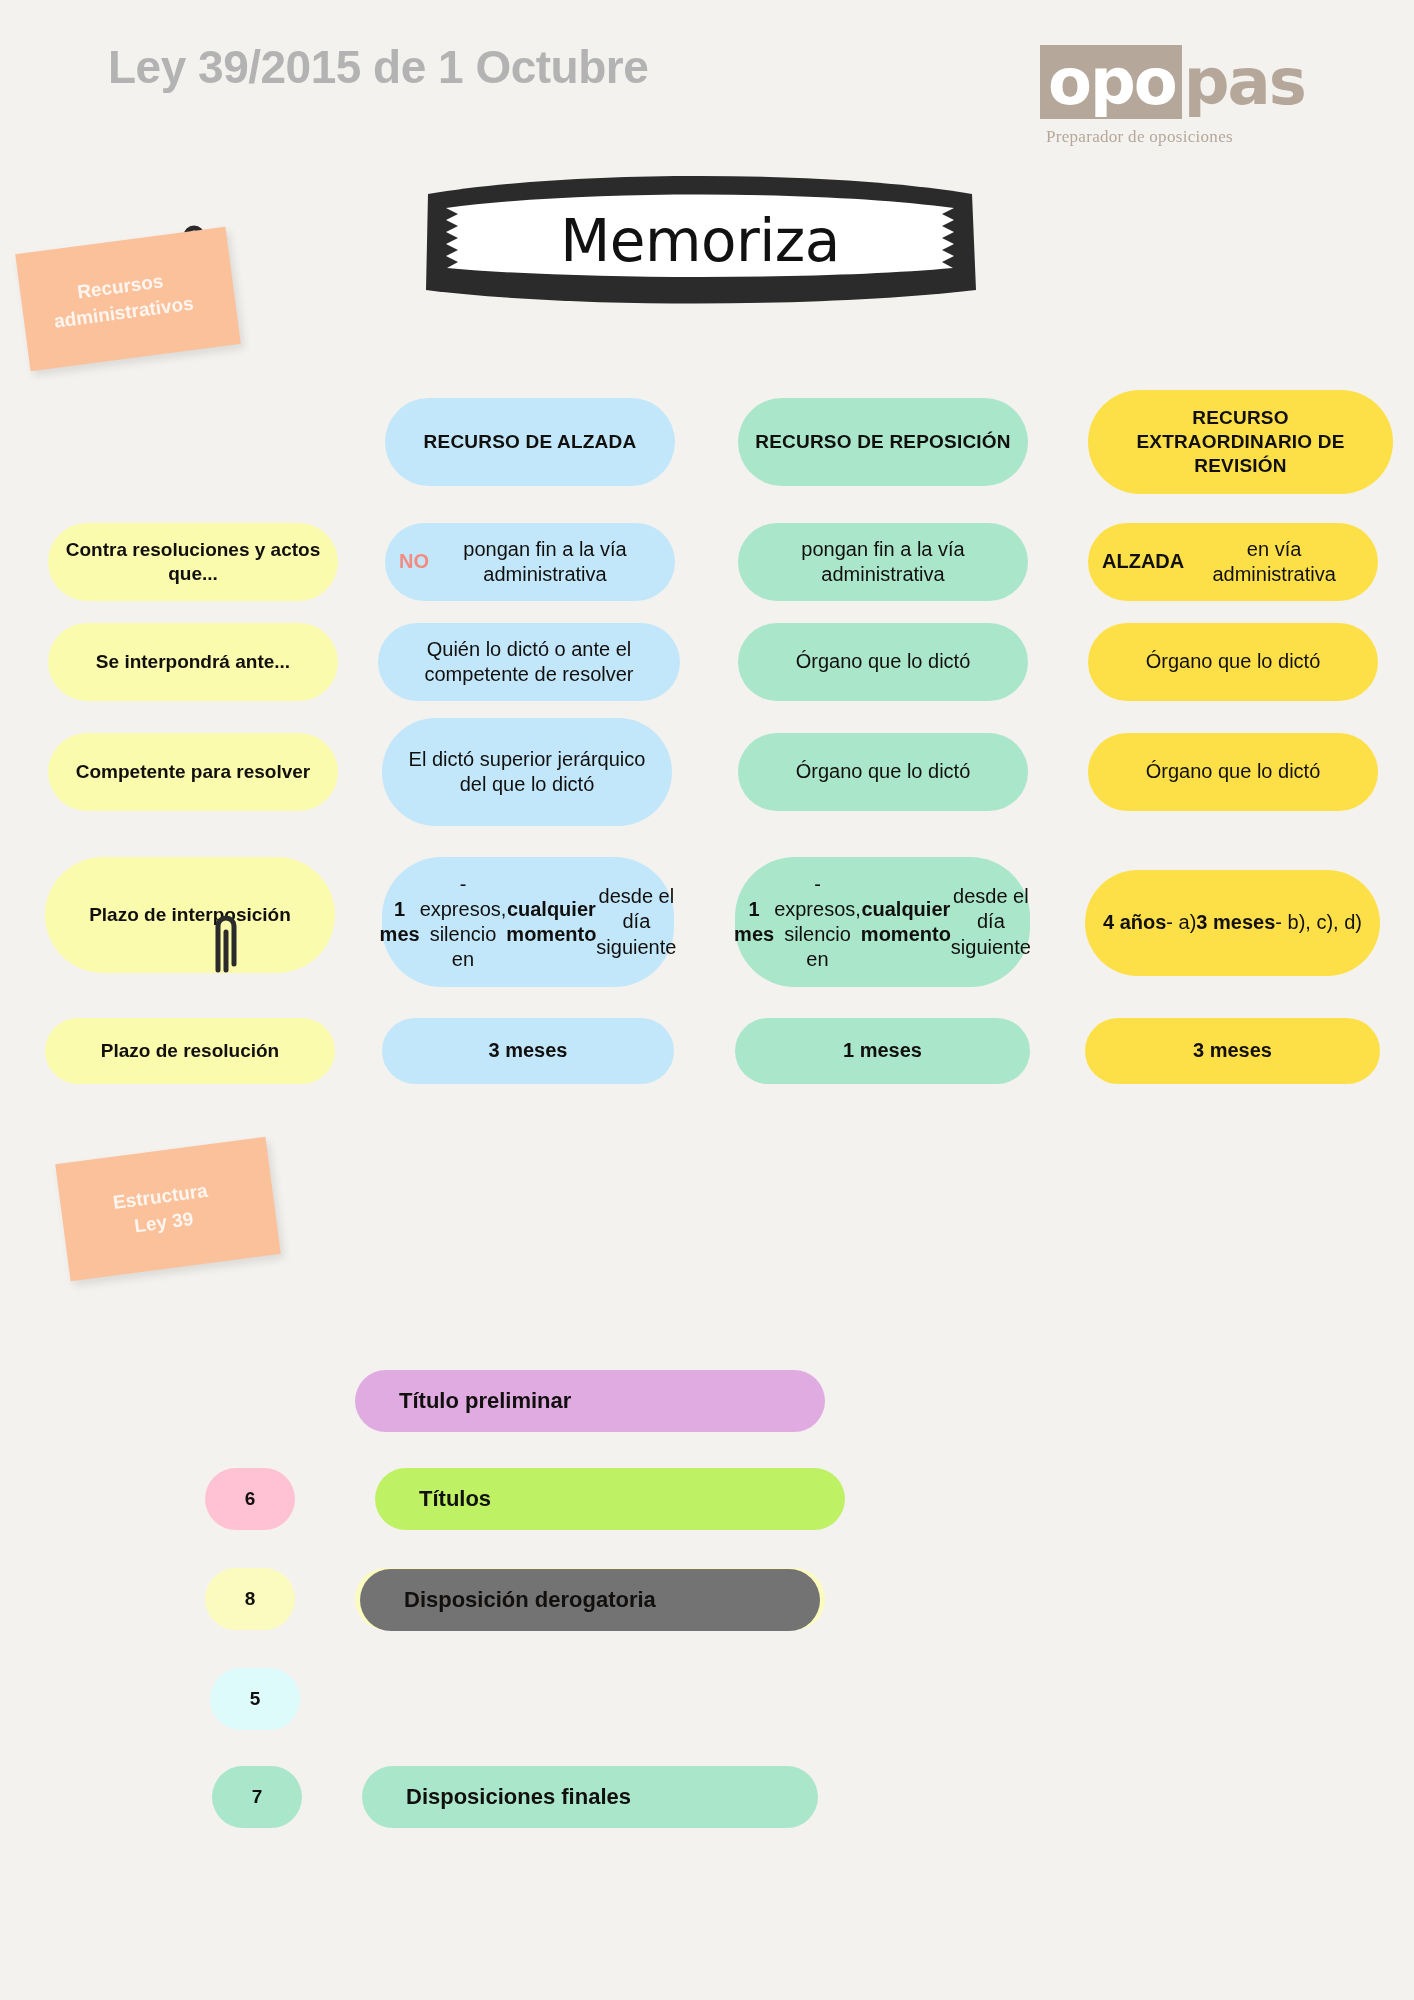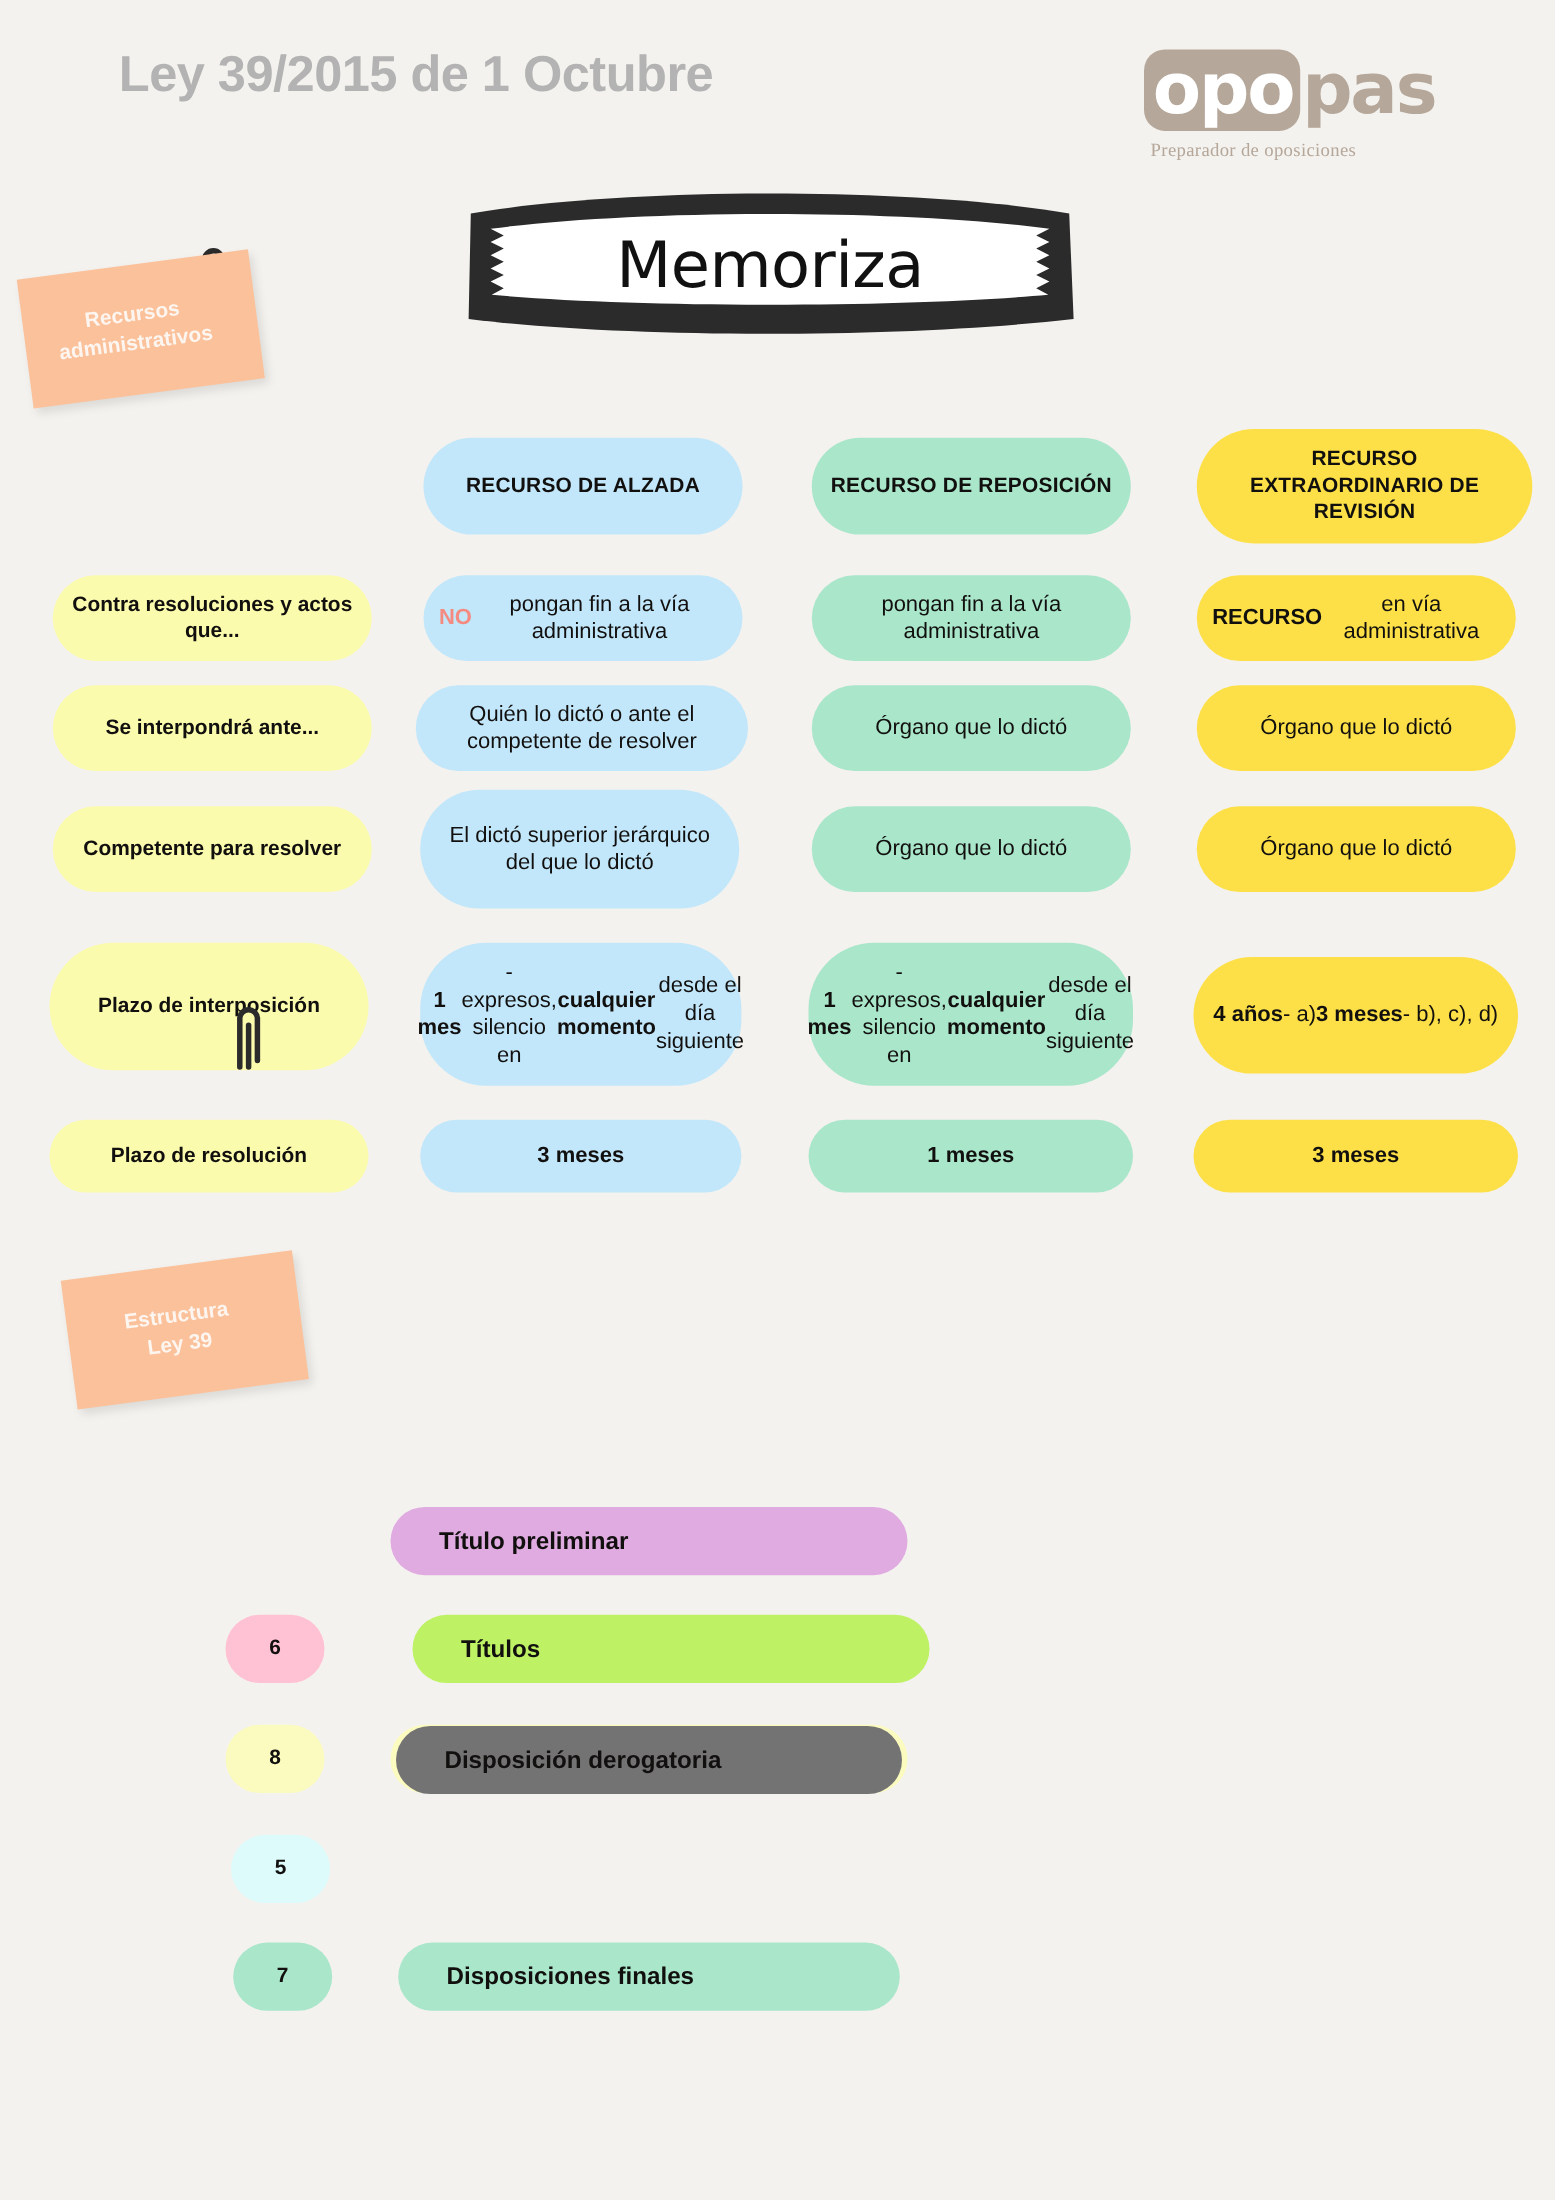--- a/index.html
+++ b/index.html
@@ -17,21 +17,20 @@
     position:absolute;left:108px;top:40px;
     font-size:46px;font-weight:700;color:#b3b3b3;
     letter-spacing:-0.5px;white-space:nowrap;
   }
   .logo{position:absolute;left:1040px;top:45px;width:300px;height:110px;}
   .logo-row{display:flex;align-items:flex-start;height:74px;}
   .logo-opo{
     background:#b5a79a;color:#ffffff;font-size:64px;font-weight:700;
     line-height:74px;padding:0 6px 0 8px;letter-spacing:-2px;
     font-family:"DejaVu Sans",sans-serif;
-    border-radius:19px;
   }
   .logo-pas{
     color:#b5a79a;font-size:64px;font-weight:700;line-height:74px;
     letter-spacing:-2px;padding-left:2px;
     font-family:"DejaVu Sans",sans-serif;
   }
   .logo-sub{
     font-family:"Liberation Serif","DejaVu Serif",serif;
     color:#b5a79a;font-size:17px;margin-top:8px;padding-left:6px;
     letter-spacing:.3px;
@@ -133,21 +132,21 @@
 
   <div class="grid">
 
     <div class="pill col-head c-blue" style="left:385px;top:398px;width:290px;height:88px;">RECURSO DE ALZADA</div>
     <div class="pill col-head c-green" style="left:738px;top:398px;width:290px;height:88px;">RECURSO DE REPOSICIÓN</div>
     <div class="pill col-head c-purple" style="left:1088px;top:390px;width:305px;height:104px;">RECURSO EXTRAORDINARIO DE REVISIÓN</div>
 
     <div class="pill row-label" style="left:48px;top:523px;width:290px;height:78px;">Contra resoluciones y actos que...</div>
     <div class="pill cell c-blue" style="left:385px;top:523px;width:290px;height:78px;"><span class="no-red">NO</span> pongan fin a la vía administrativa</div>
     <div class="pill cell c-green" style="left:738px;top:523px;width:290px;height:78px;">pongan fin a la vía administrativa</div>
-    <div class="pill cell c-purple" style="left:1088px;top:523px;width:290px;height:78px;"><b>RECURSO</b> en vía administrativa</div>
+    <div class="pill cell c-purple" style="left:1088px;top:523px;width:290px;height:78px;"><b>ALZADA</b> en vía administrativa</div>
 
     <div class="pill row-label" style="left:48px;top:623px;width:290px;height:78px;">Se interpondrá ante...</div>
     <div class="pill cell c-blue" style="left:378px;top:623px;width:302px;height:78px;">Quién lo dictó o ante el competente de resolver</div>
     <div class="pill cell c-green" style="left:738px;top:623px;width:290px;height:78px;">Órgano que lo dictó</div>
     <div class="pill cell c-purple" style="left:1088px;top:623px;width:290px;height:78px;">Órgano que lo dictó</div>
 
     <div class="pill row-label" style="left:48px;top:733px;width:290px;height:78px;">Competente para resolver</div>
     <div class="pill cell c-blue" style="left:382px;top:718px;width:290px;height:108px;">El dictó superior jerárquico del que lo dictó</div>
     <div class="pill cell c-green" style="left:738px;top:733px;width:290px;height:78px;">Órgano que lo dictó</div>
     <div class="pill cell c-purple" style="left:1088px;top:733px;width:290px;height:78px;">Órgano que lo dictó</div>

